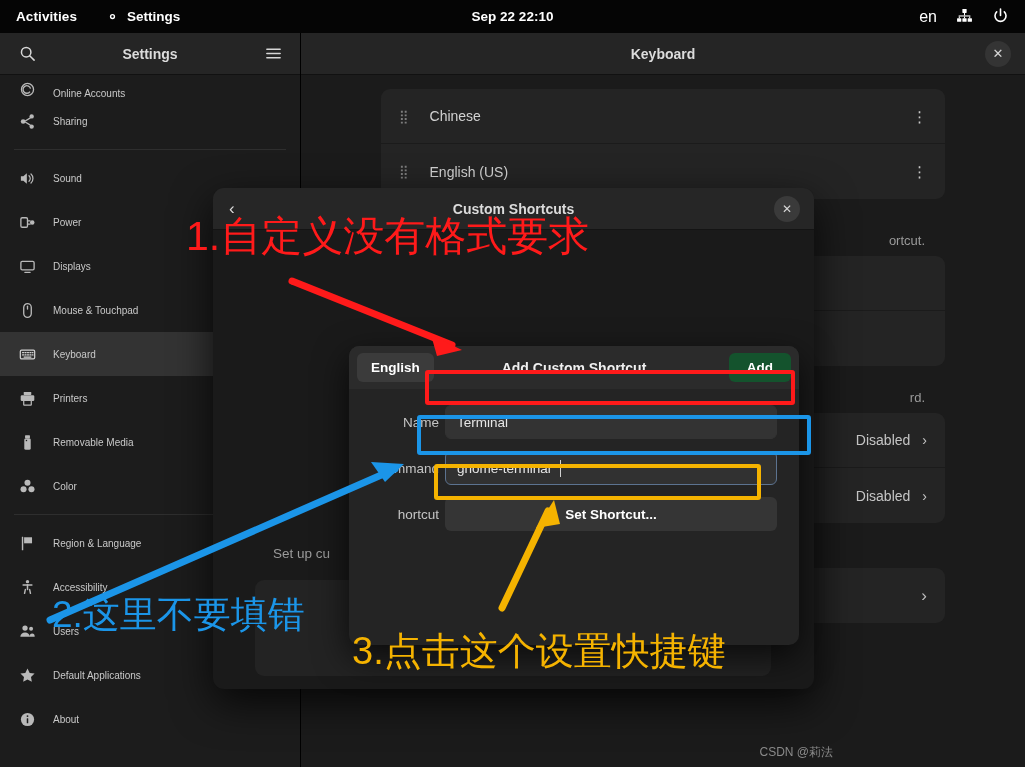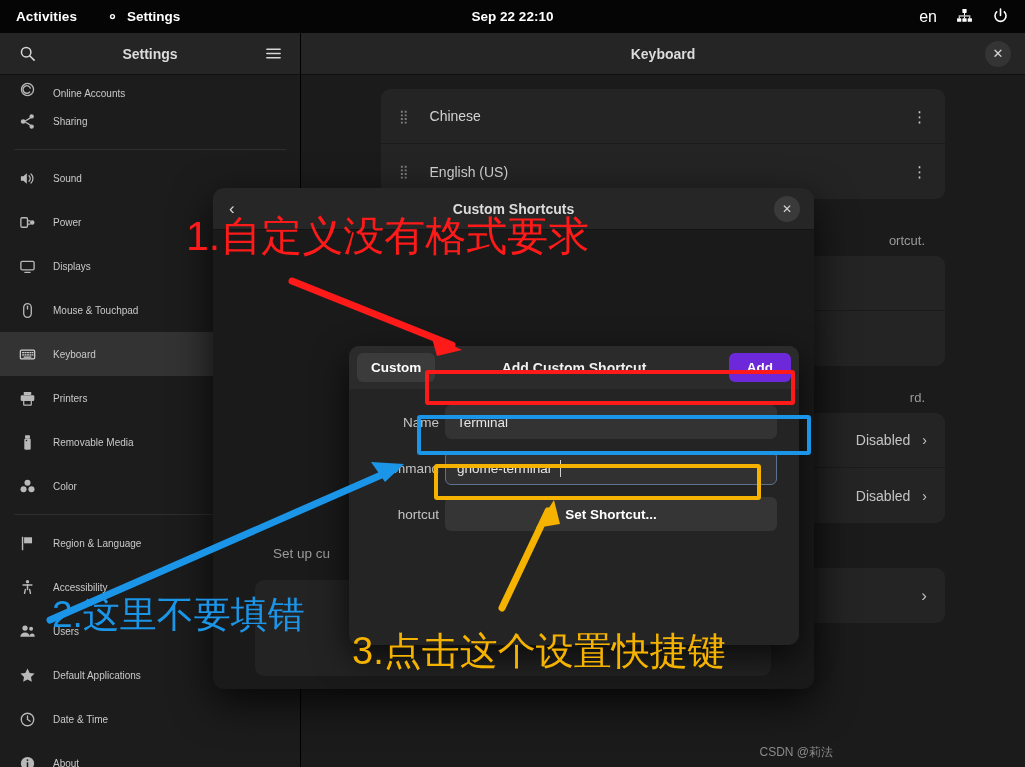--- a/index.html
+++ b/index.html
@@ -139,21 +139,21 @@
   }
   .acs-cancel {
     background: #3b3b3b; color: #ffffff; font-size: 13.5px; font-weight: 700;
     border: none; border-radius: 6px; padding: 7px 14px; cursor: pointer;
   }
   .acs-title {
     position: absolute; left: 0; right: 0; text-align: center;
     font-size: 14px; font-weight: 700; color: #f0f0f0; pointer-events: none;
   }
   .acs-add {
-    margin-left: auto; background: #6d28d9; color: #ffffff;
+    margin-left: auto; background: #14532d; color: #ffffff;
     font-size: 13.5px; font-weight: 700; border: none; border-radius: 6px;
     padding: 7px 18px; cursor: pointer;
   }
   .acs-form { padding: 16px 22px 0 22px; }
   .frow { display: flex; align-items: center; height: 34px; margin-bottom: 12px; }
   .flabel { width: 74px; text-align: right; padding-right: 6px; color: #c4c4c4; font-size: 13.5px; flex: none; }
   .finput {
     flex: 1; height: 34px; background: #333333; border: 1px solid #333333;
     border-radius: 6px; color: #e6e6e6; font-size: 13.5px;
     padding: 0 11px; font-family: "Liberation Sans", sans-serif; outline: none;
@@ -387,29 +387,20 @@
 
         <div class="side-item">
           <span class="glyph">
             <svg viewBox="0 0 18 18" width="17" height="17" fill="#b9b9b9">
                 <path d="M9 1.6 11.3 6.3l5.2.7-3.8 3.6.9 5.1L9 13.3l-4.6 2.4.9-5.1L1.5 7l5.2-.7z"></path>
               </svg>
           </span>
           <span>Default Applications</span>
         </div>
 
-        <div class="side-item">
-          <span class="glyph">
-            <svg viewBox="0 0 18 18" width="17" height="17" fill="none" stroke="#b9b9b9" stroke-width="1.4">
-                <circle cx="9" cy="9" r="6.6"></circle>
-                <path d="M9 5.2V9l2.8 1.8" stroke-linecap="round"></path>
-              </svg>
-          </span>
-          <span>Date &amp; Time</span>
-        </div>
 
         <div class="side-item">
           <span class="glyph">
             <svg viewBox="0 0 18 18" width="17" height="17" fill="#b9b9b9">
                 <circle cx="9" cy="9" r="7"></circle>
                 <rect x="8.2" y="7.6" width="1.6" height="5.4" rx=".6" fill="#1c1c1c"></rect>
                 <circle cx="9" cy="5.4" r="1" fill="#1c1c1c"></circle>
               </svg>
           </span>
           <span>About</span>
@@ -481,21 +472,21 @@
         <div class="cs-close">✕</div>
       </div>
       <div class="cs-body">
         <div class="cs-hint">Set up cu</div>
         <div class="cs-placeholder"></div>
       </div>
     </div>
 
     <div class="acs">
       <div class="acs-header">
-        <button class="acs-cancel">Custom</button>
+        <button class="acs-cancel">English</button>
         <div class="acs-title">Add Custom Shortcut</div>
         <button class="acs-add">Add</button>
       </div>
       <div class="acs-form">
 
         <div class="frow">
           <div class="flabel">Name</div>
           <input class="finput" type="text" value="Terminal" style="">
         </div>
 

